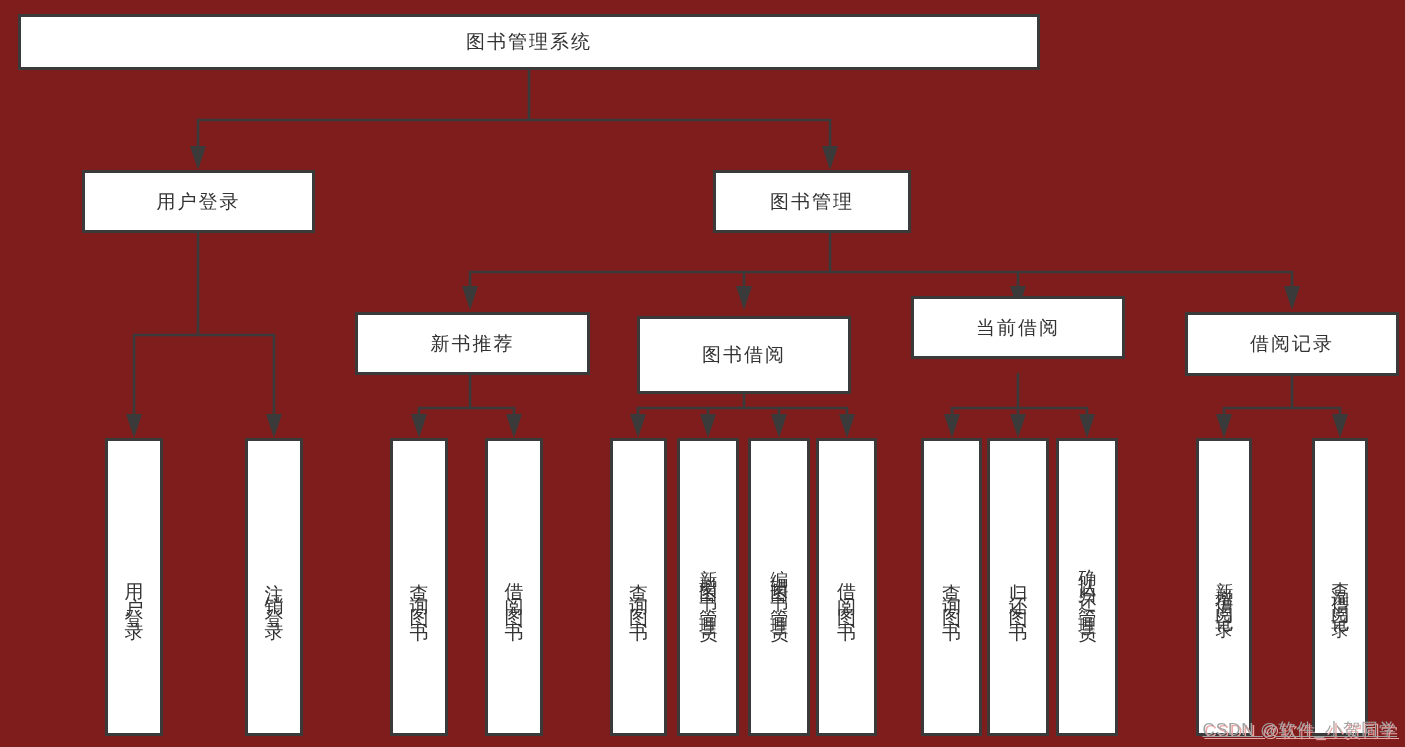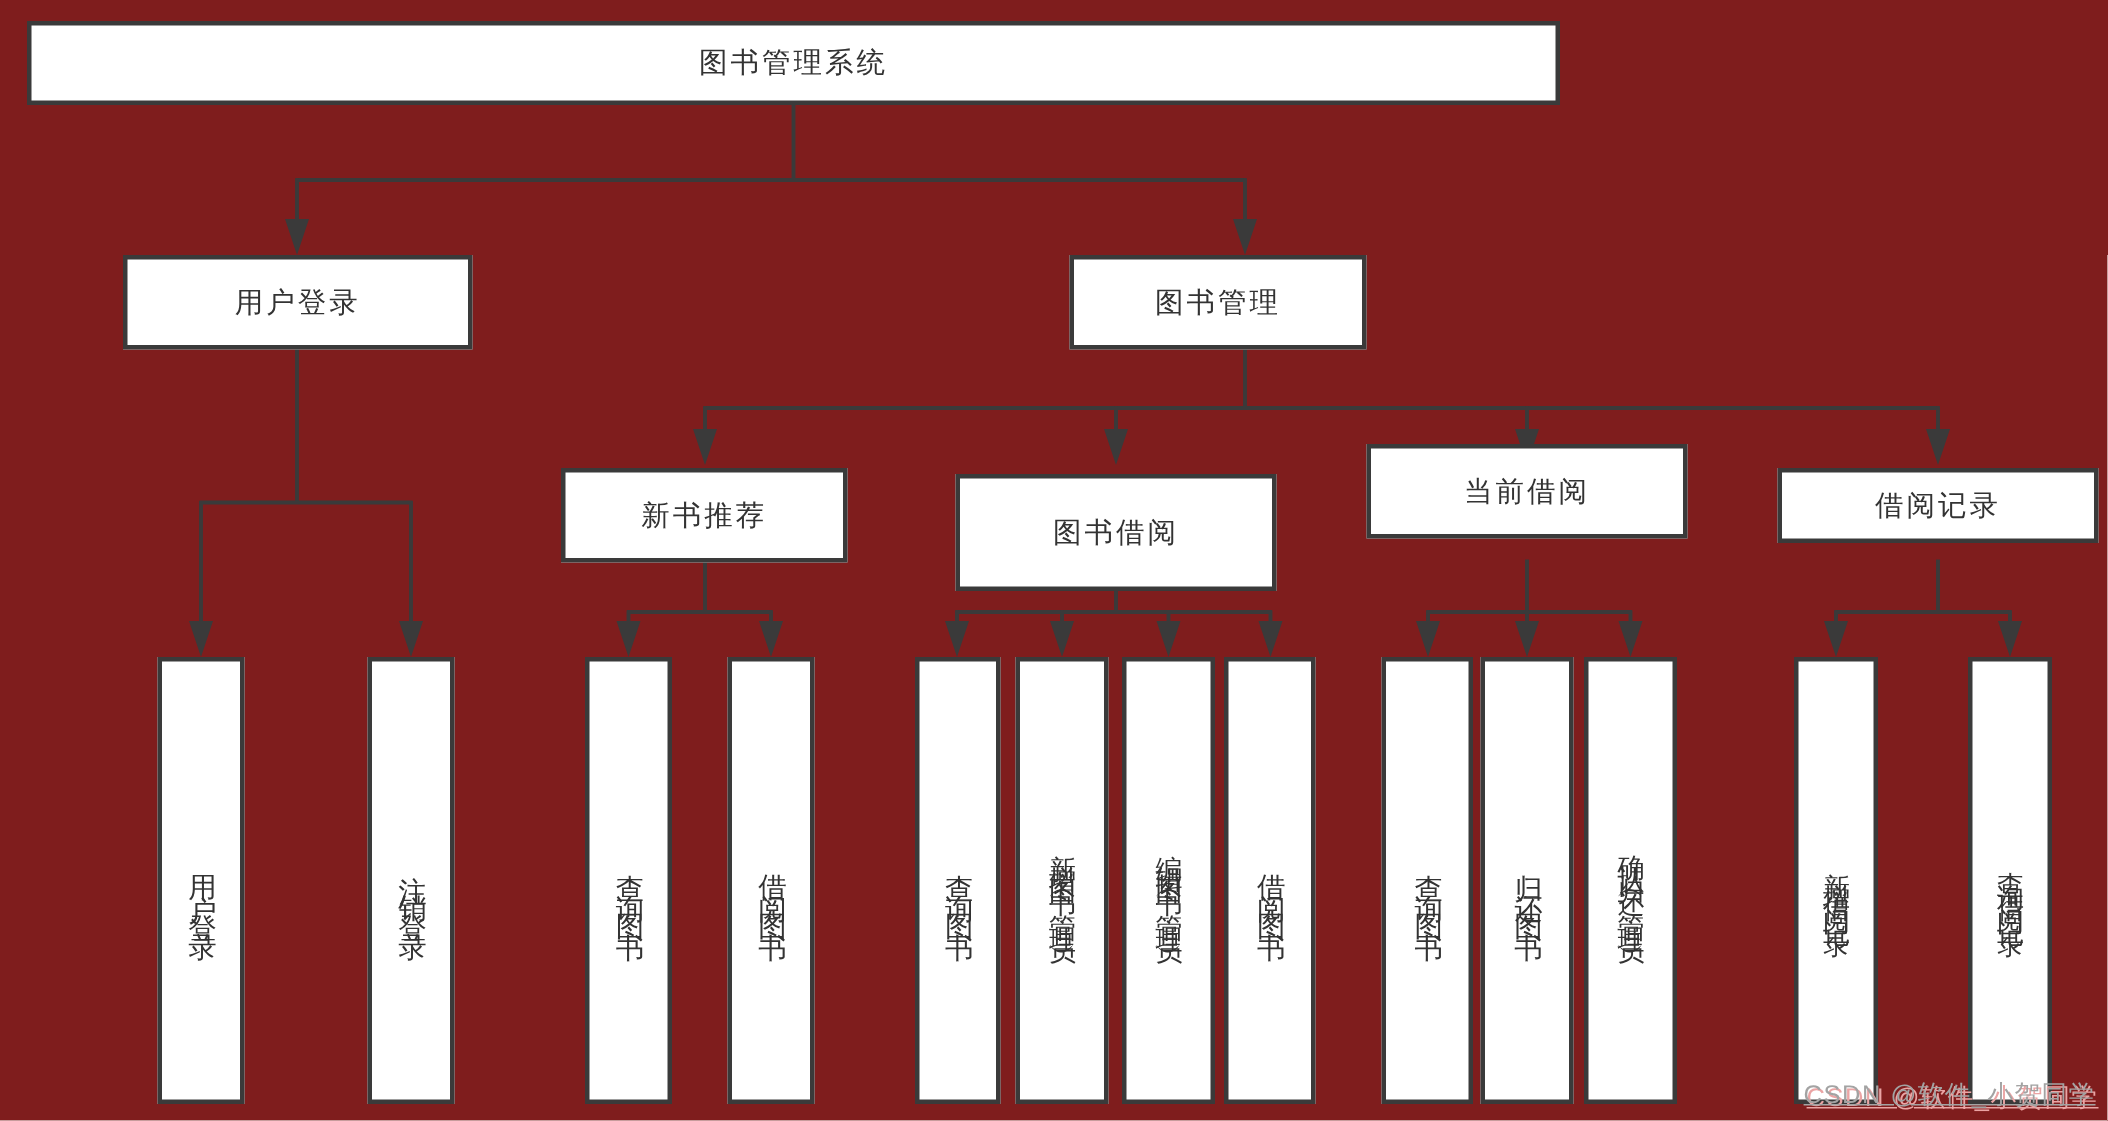--- a/index.html
+++ b/index.html
@@ -127,30 +127,30 @@
     <span class="hlabel">图书管理系统</span>
   </div>
 
   <div class="box" style="left:82px;top:170px;width:233px;height:63px">
     <span class="hlabel">用户登录</span>
   </div>
   <div class="box" style="left:713px;top:170px;width:198px;height:63px">
     <span class="hlabel">图书管理</span>
   </div>
 
-  <div class="box" style="left:374px;top:312px;width:191px;height:63px">
+  <div class="box" style="left:355px;top:312px;width:235px;height:63px">
     <span class="hlabel">新书推荐</span>
   </div>
   <div class="box" style="left:637px;top:316px;width:214px;height:78px">
     <span class="hlabel">图书借阅</span>
   </div>
   <div class="box" style="left:911px;top:296px;width:214px;height:63px">
     <span class="hlabel">当前借阅</span>
   </div>
-  <div class="box" style="left:1185px;top:312px;width:214px;height:50px">
+  <div class="box" style="left:1185px;top:312px;width:214px;height:64px">
     <span class="hlabel">借阅记录</span>
   </div>
 
   <div class="box" style="left:105px;top:438px;width:58px;height:298px">
     <span class="vtext">用户登录</span>
   </div>
   <div class="box" style="left:245px;top:438px;width:58px;height:298px">
     <span class="vtext">注销登录</span>
   </div>
 

